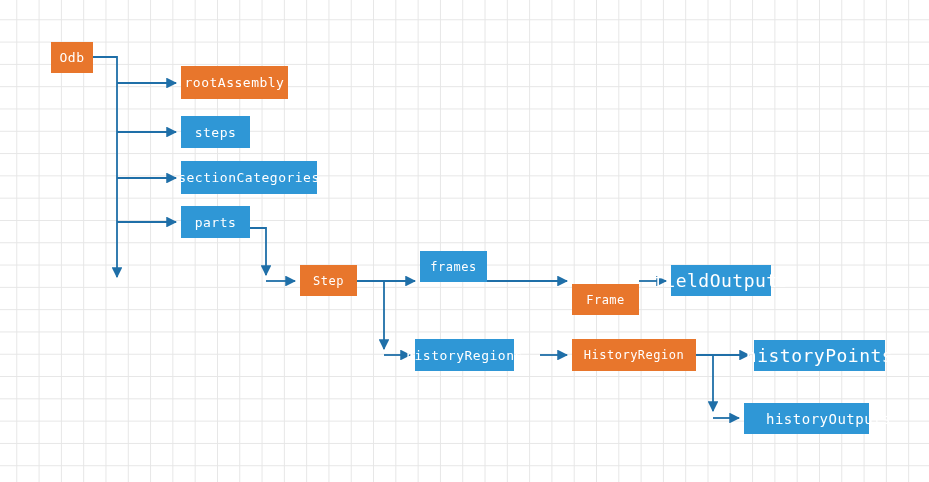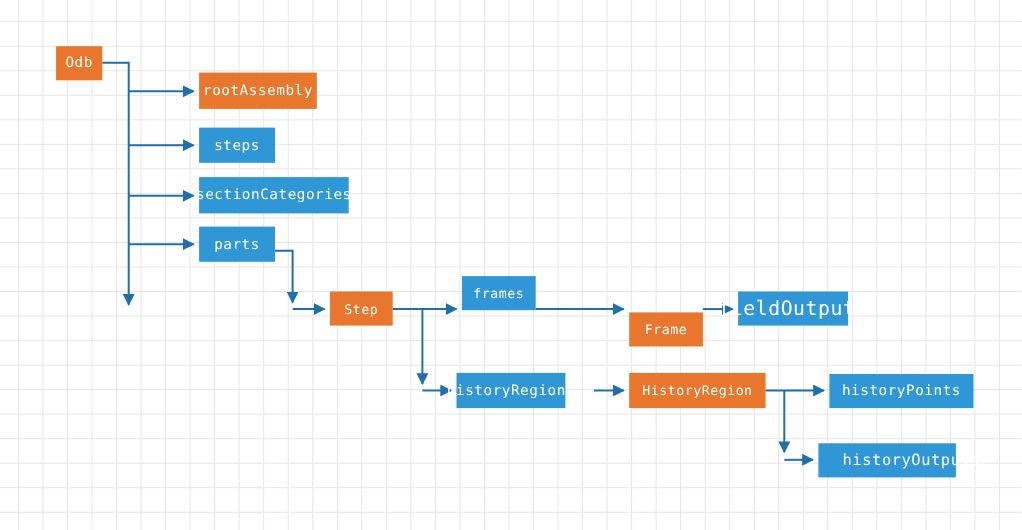--- a/index.html
+++ b/index.html
@@ -93,18 +93,18 @@
       <div class="node orange" style="left: 181px; top: 66px; width: 107px; height: 33px; font-size: 13px;">rootAssembly</div>
       <div class="node blue" style="left: 181px; top: 116px; width: 69px; height: 32px; font-size: 13px;">steps</div>
       <div class="node blue" style="left: 181px; top: 161px; width: 136px; height: 33px; font-size: 13px;">sectionCategories</div>
       <div class="node blue" style="left: 181px; top: 206px; width: 69px; height: 32px; font-size: 13px;">parts</div>
       <div class="node orange" style="left: 300px; top: 265px; width: 57px; height: 31px; font-size: 12px;">Step</div>
       <div class="node blue" style="left: 420px; top: 251px; width: 67px; height: 31px; font-size: 12px;">frames</div>
       <div class="node orange" style="left: 572px; top: 265px; width: 67px; height: 31px; font-size: 12px; margin-top: 19px;">Frame</div>
       <div class="node blue" style="left: 671px; top: 265px; width: 100px; height: 31px; font-size: 18px;">fieldOutputs</div>
       <div class="node blue" style="left: 415px; top: 339px; width: 99px; height: 32px; font-size: 13px;">historyRegions</div>
       <div class="node orange" style="left: 572px; top: 339px; width: 124px; height: 32px; font-size: 12px;">HistoryRegion</div>
-      <div class="node blue" style="left: 754px; top: 340px; width: 131px; height: 31px; font-size: 13px;">historyPoints</div>
+      <div class="node blue" style="left: 754px; top: 340px; width: 131px; height: 31px; font-size: 18px;">historyPoints</div>
       <div class="node blue" style="left: 744px; top: 403px; width: 125px; height: 31px; font-size: 14px; padding-left: 44px;">historyOutputs</div>
     </div>
 
 
 </div>
 
 </body></html>

